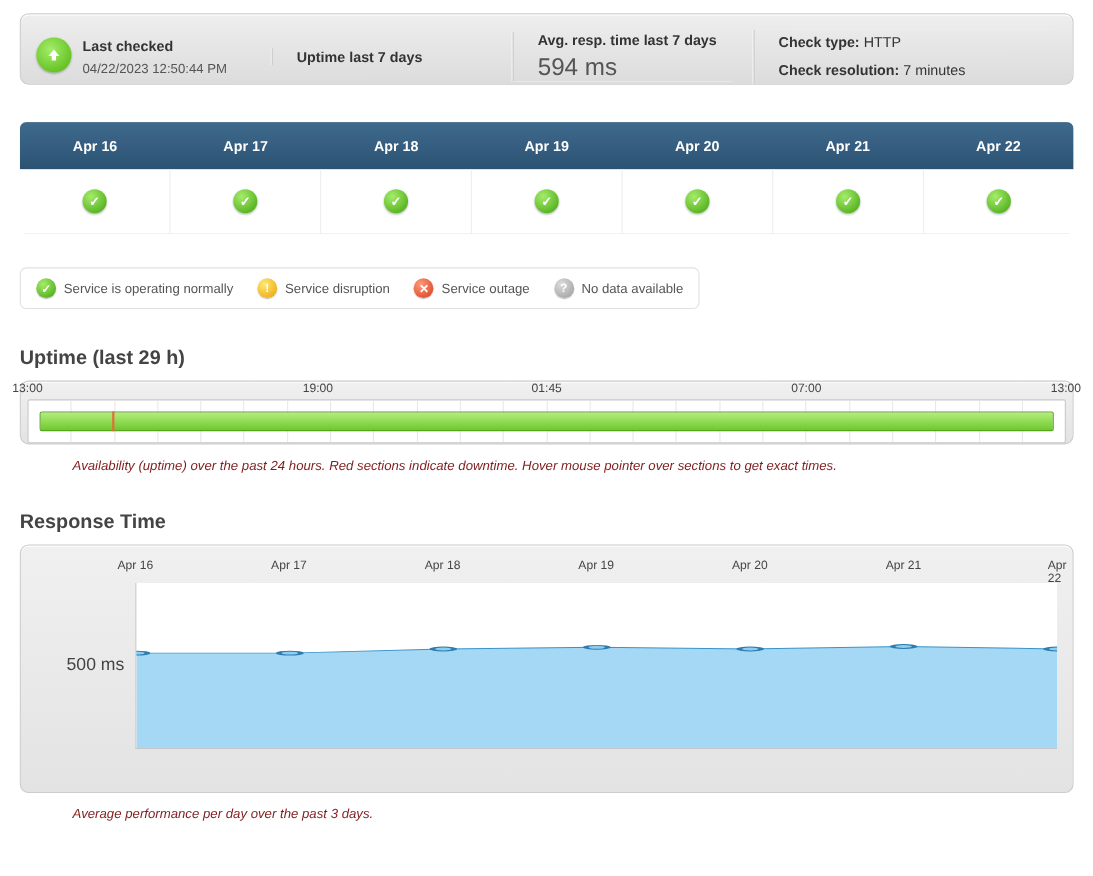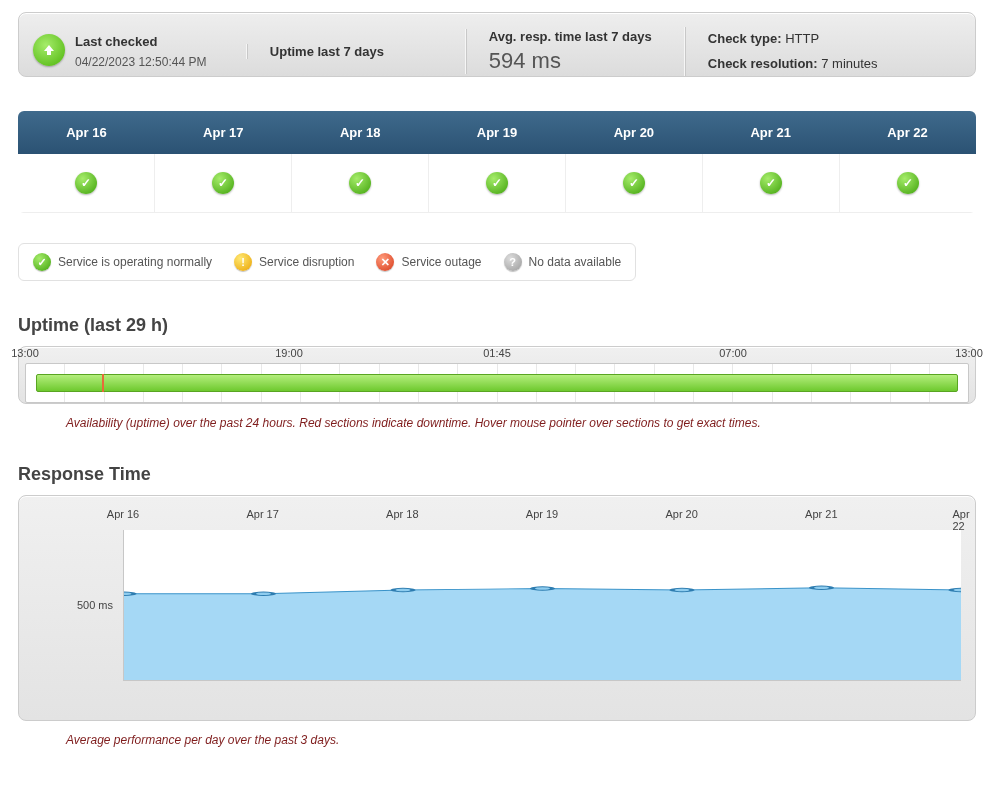--- a/index.html
+++ b/index.html
@@ -124,21 +124,21 @@
   .rt-chart { position:relative; height:190px; }
   .rt-chart .xlabels { position:relative; height:16px; margin-left:90px; }
   .rt-chart .xlabels span {
     position:absolute; font-size:11px; color:#444; transform:translateX(-50%);
   }
   .rt-chart .plotwrap {
     position:relative; margin-left:90px; height:150px; margin-top:6px;
     background:#fff; border-left:1px solid #c7c7c7; border-bottom:1px solid #c7c7c7;
   }
   .rt-chart .ylabel {
-    position:absolute; left:0; width:80px; text-align:right; font-size:11px; color:#444;
+    position:absolute; left:0; width:80px; text-align:right; font-size:16px; color:#444;
     transform:translateY(-50%);
   }
   .rt-chart svg { position:absolute; inset:0; width:100%; height:100%; }
 
 </style>
 </head>
 <body>
 
 <div class="page">
 

